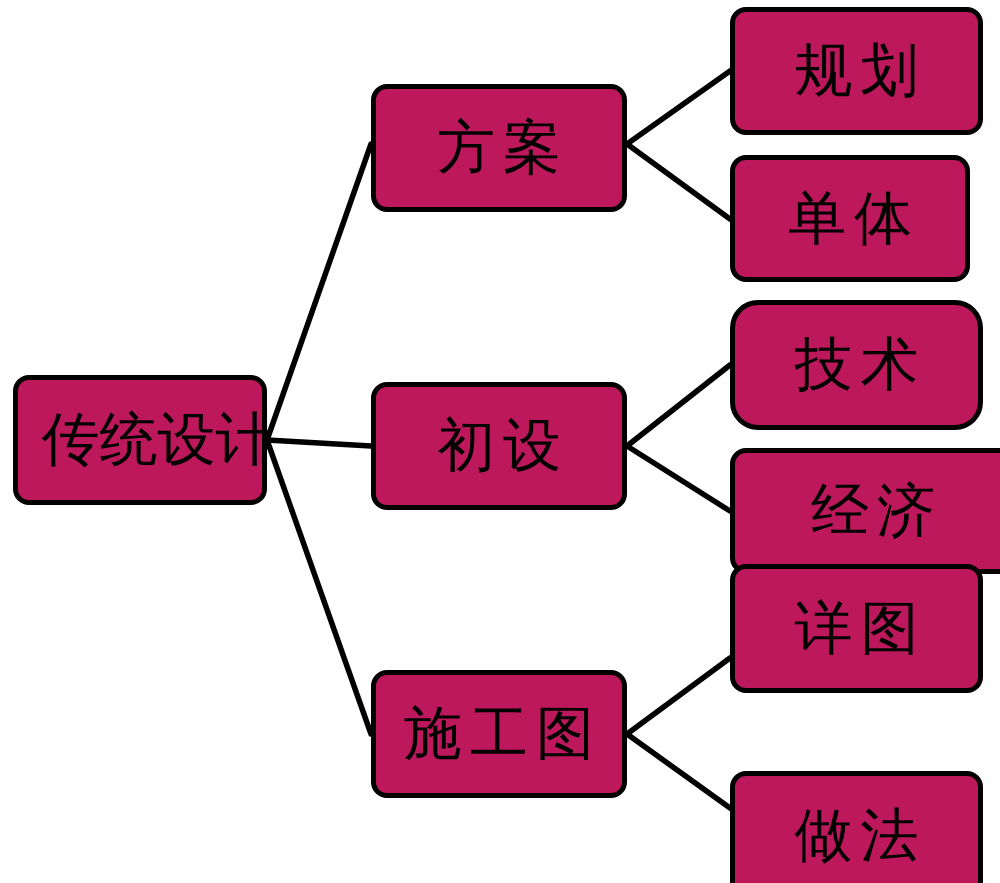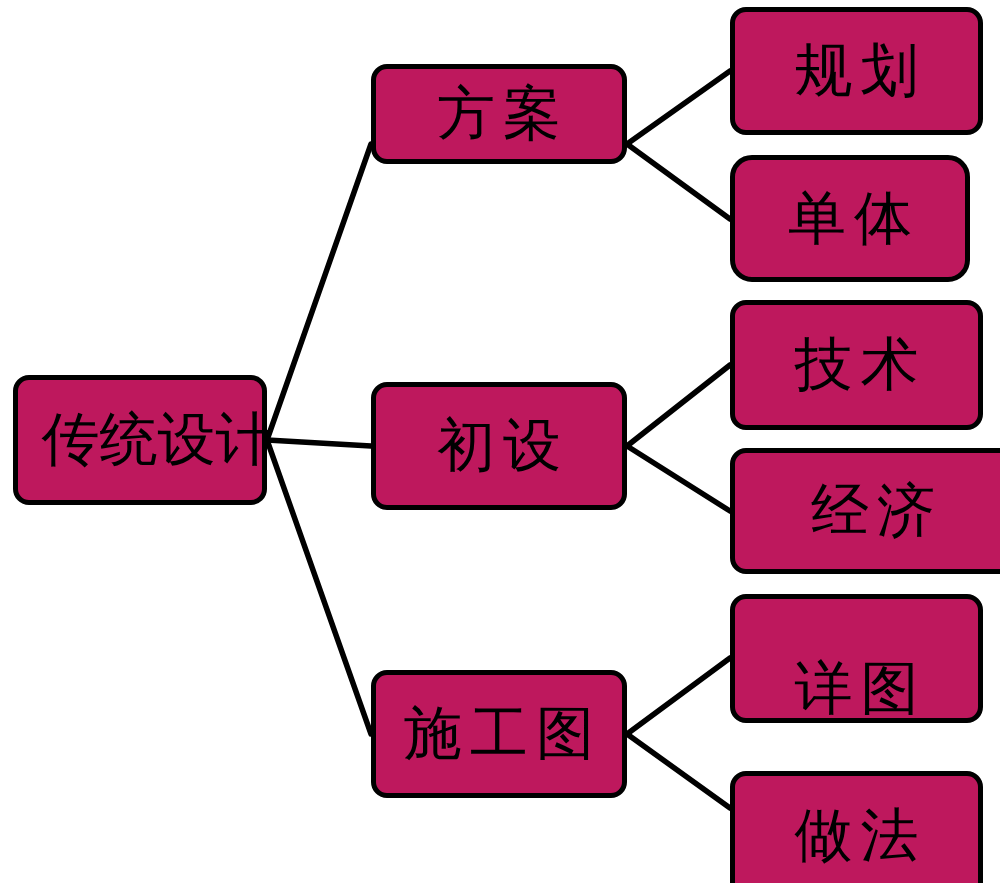--- a/index.html
+++ b/index.html
@@ -37,28 +37,28 @@
     font-size: 58px;
     line-height: 1;
     white-space: nowrap;
   }
   .node-label.spaced {
     letter-spacing: 0.14em;
     text-indent: 0.14em;
   }
   
   #node-root      { left: 13px;  top: 375px; width: 254px; height: 130px; padding-left: 35px; }
-  #node-fangan    { left: 371px; top: 64px;  width: 256px; height: 100px; }
+  #node-fangan    { left: 371px; top: 84px;  width: 256px; height: 128px; }
   #node-chushe    { left: 371px; top: 382px; width: 256px; height: 128px; justify-content: center; }
   #node-shigongtu { left: 371px; top: 670px; width: 256px; height: 128px; }
   #node-guihua    { left: 730px; top: 7px;   width: 253px; height: 128px; }
-  #node-danti     { left: 730px; top: 155px; width: 240px; height: 127px; border-radius: 22px; }
-  #node-jishu     { left: 730px; top: 300px; width: 253px; height: 130px; }
+  #node-danti     { left: 730px; top: 155px; width: 240px; height: 127px; }
+  #node-jishu     { left: 730px; top: 300px; width: 253px; height: 130px; border-radius: 28px; }
   #node-jingji    { left: 730px; top: 448px; width: 286px; height: 126px; }
-  #node-xiangtu   { left: 730px; top: 594px; width: 253px; height: 129px; align-items: flex-end; }
+  #node-xiangtu   { left: 730px; top: 564px; width: 253px; height: 129px; }
   #node-zuofa     { left: 730px; top: 743px; width: 253px; height: 129px; margin-top: 28px; }
 </style>
 </head>
 <body>
 
 <div class="canvas">
 
   <svg class="edges-layer" viewBox="0 0 1000 883" xmlns="http://www.w3.org/2000/svg">
     <g stroke="#000000" stroke-width="5.5" stroke-linecap="round">
       <line x1="267" y1="440" x2="371" y2="144"></line>

